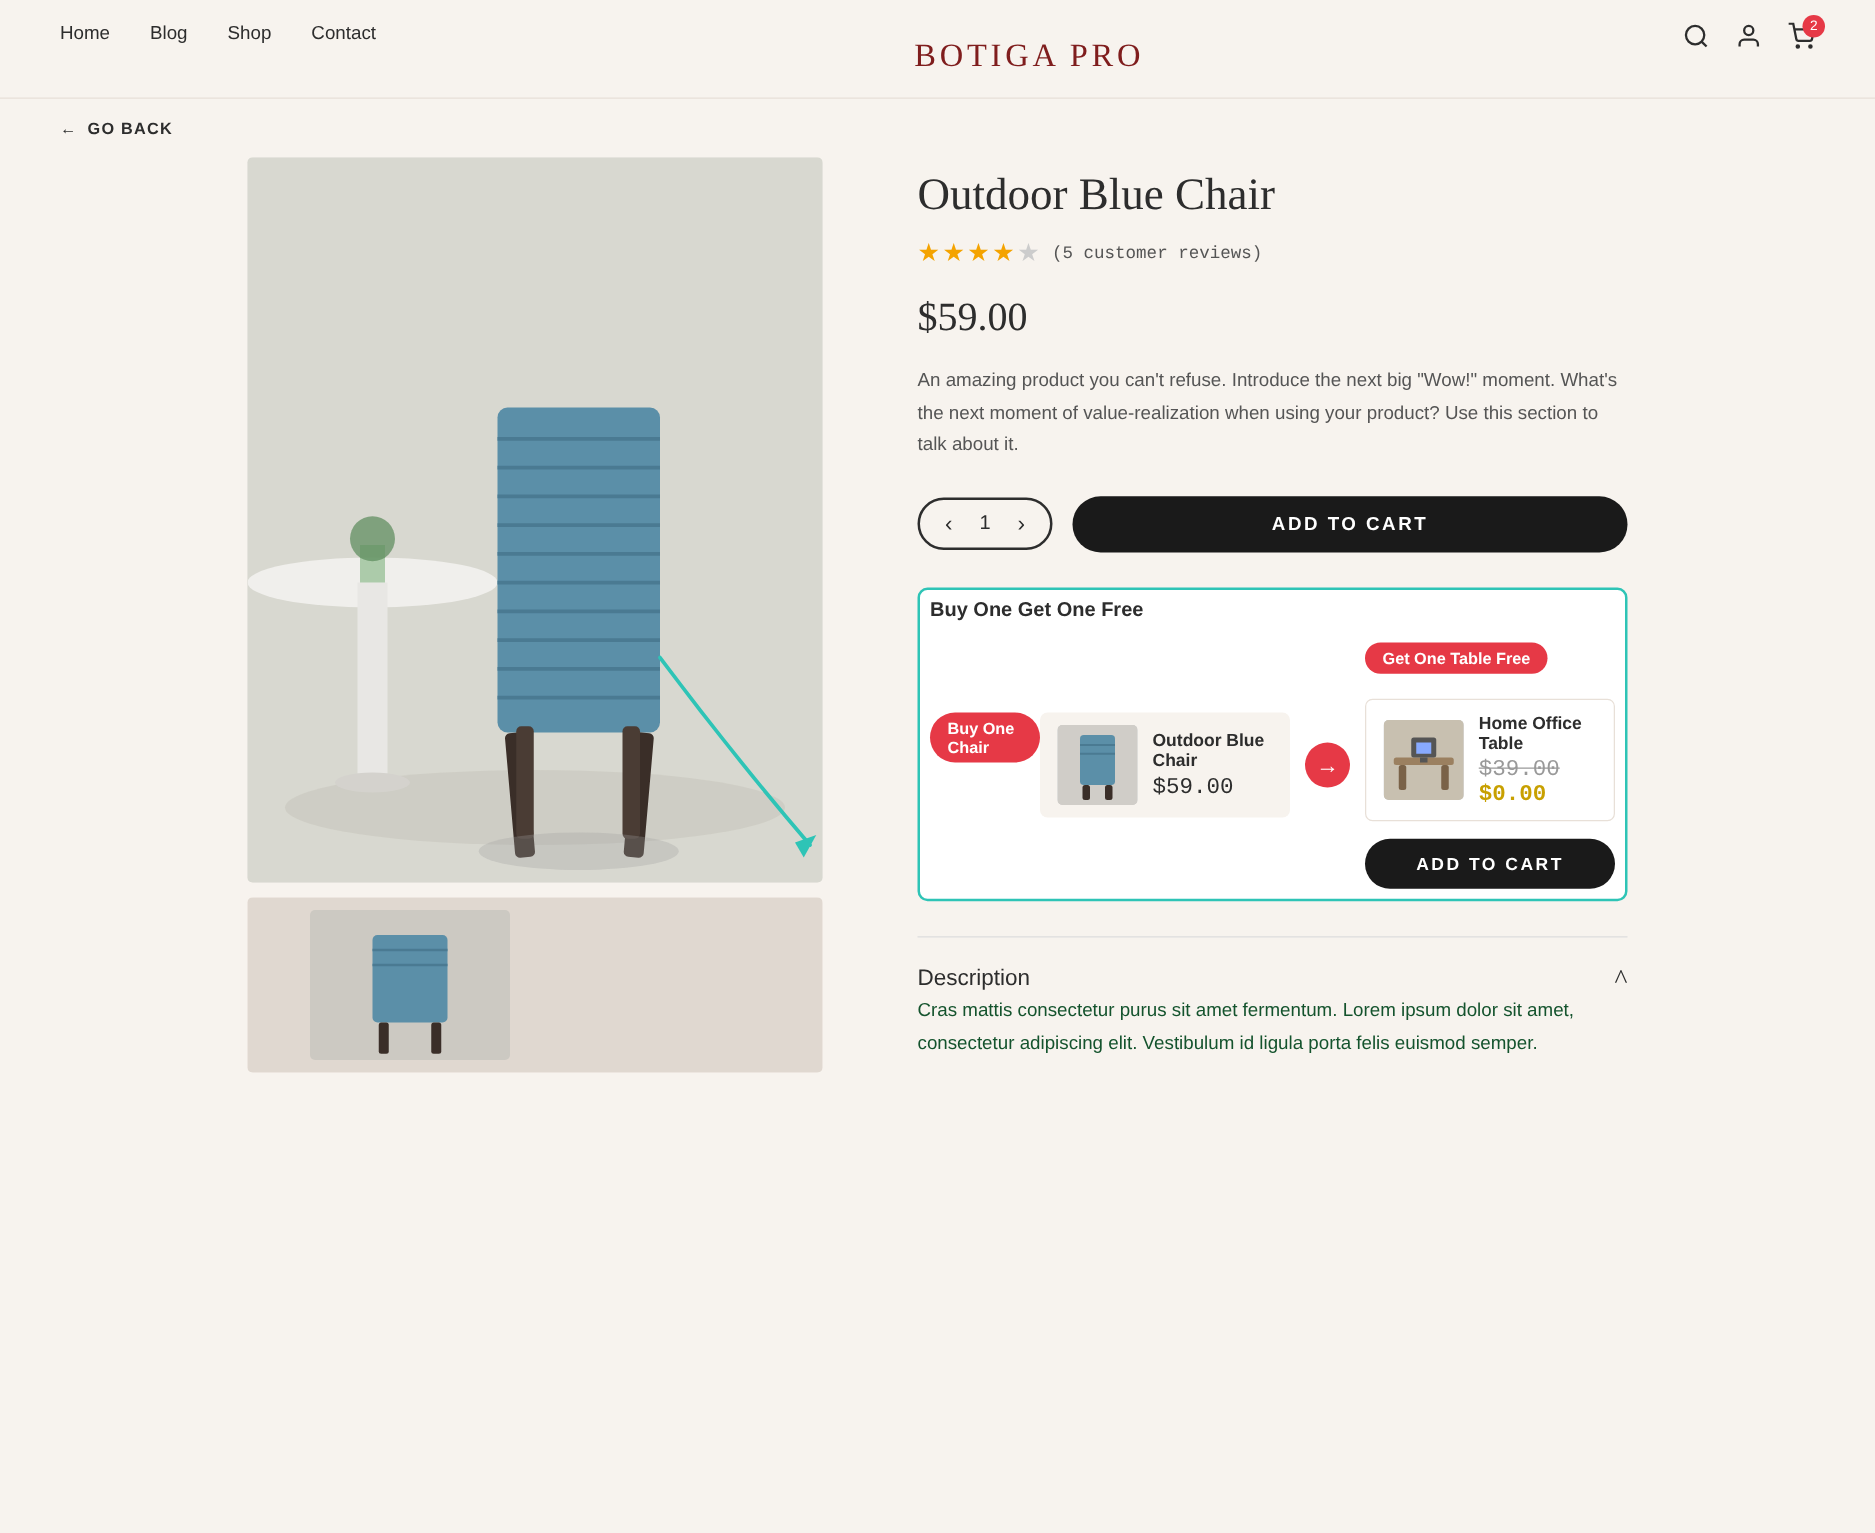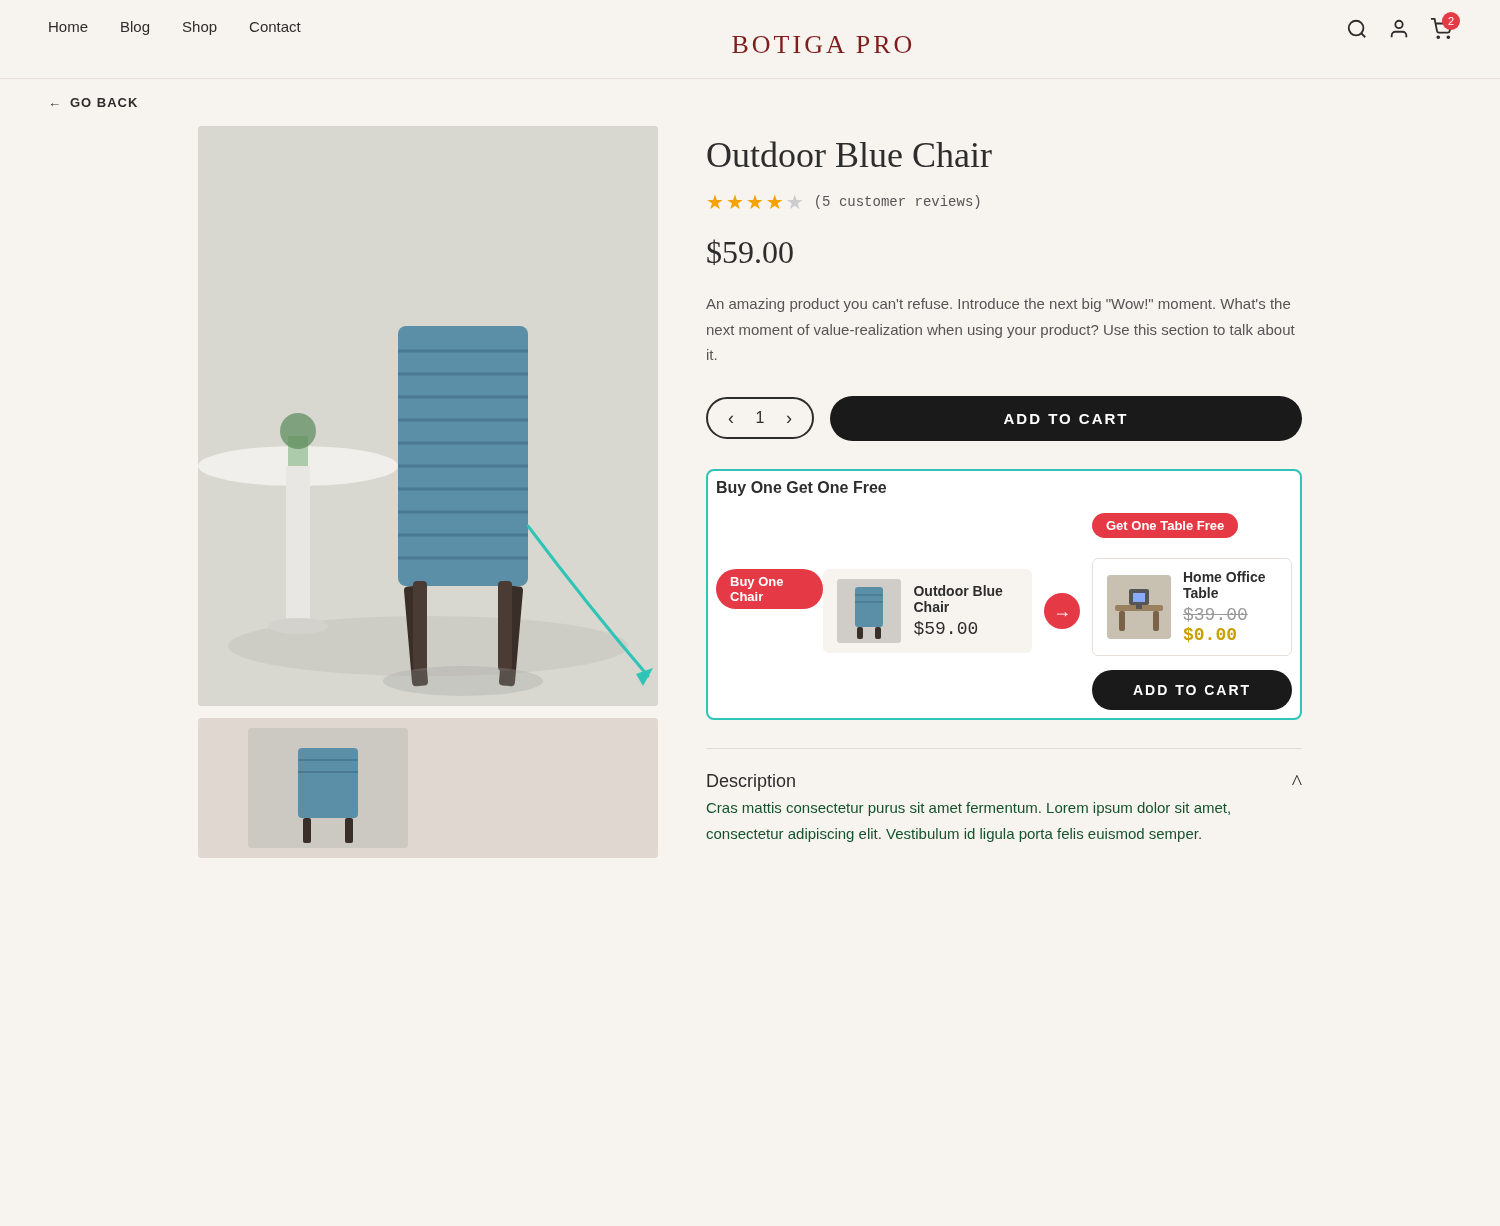--- a/index.html
+++ b/index.html
@@ -79,21 +79,21 @@
       color: #2d2d2d;
       font-family: Arial, sans-serif;
       font-size: 13px;
       letter-spacing: 1px;
       font-weight: bold;
     }
 
     
     .product-page {
       display: flex;
-      gap: 48px;
+      gap: 76px;
       padding: 0 48px 48px 48px;
       max-width: 1200px;
       margin: 0 auto;
     }
 
     
     .product-images {
       flex: 0 0 460px;
       display: flex;
       flex-direction: column;

